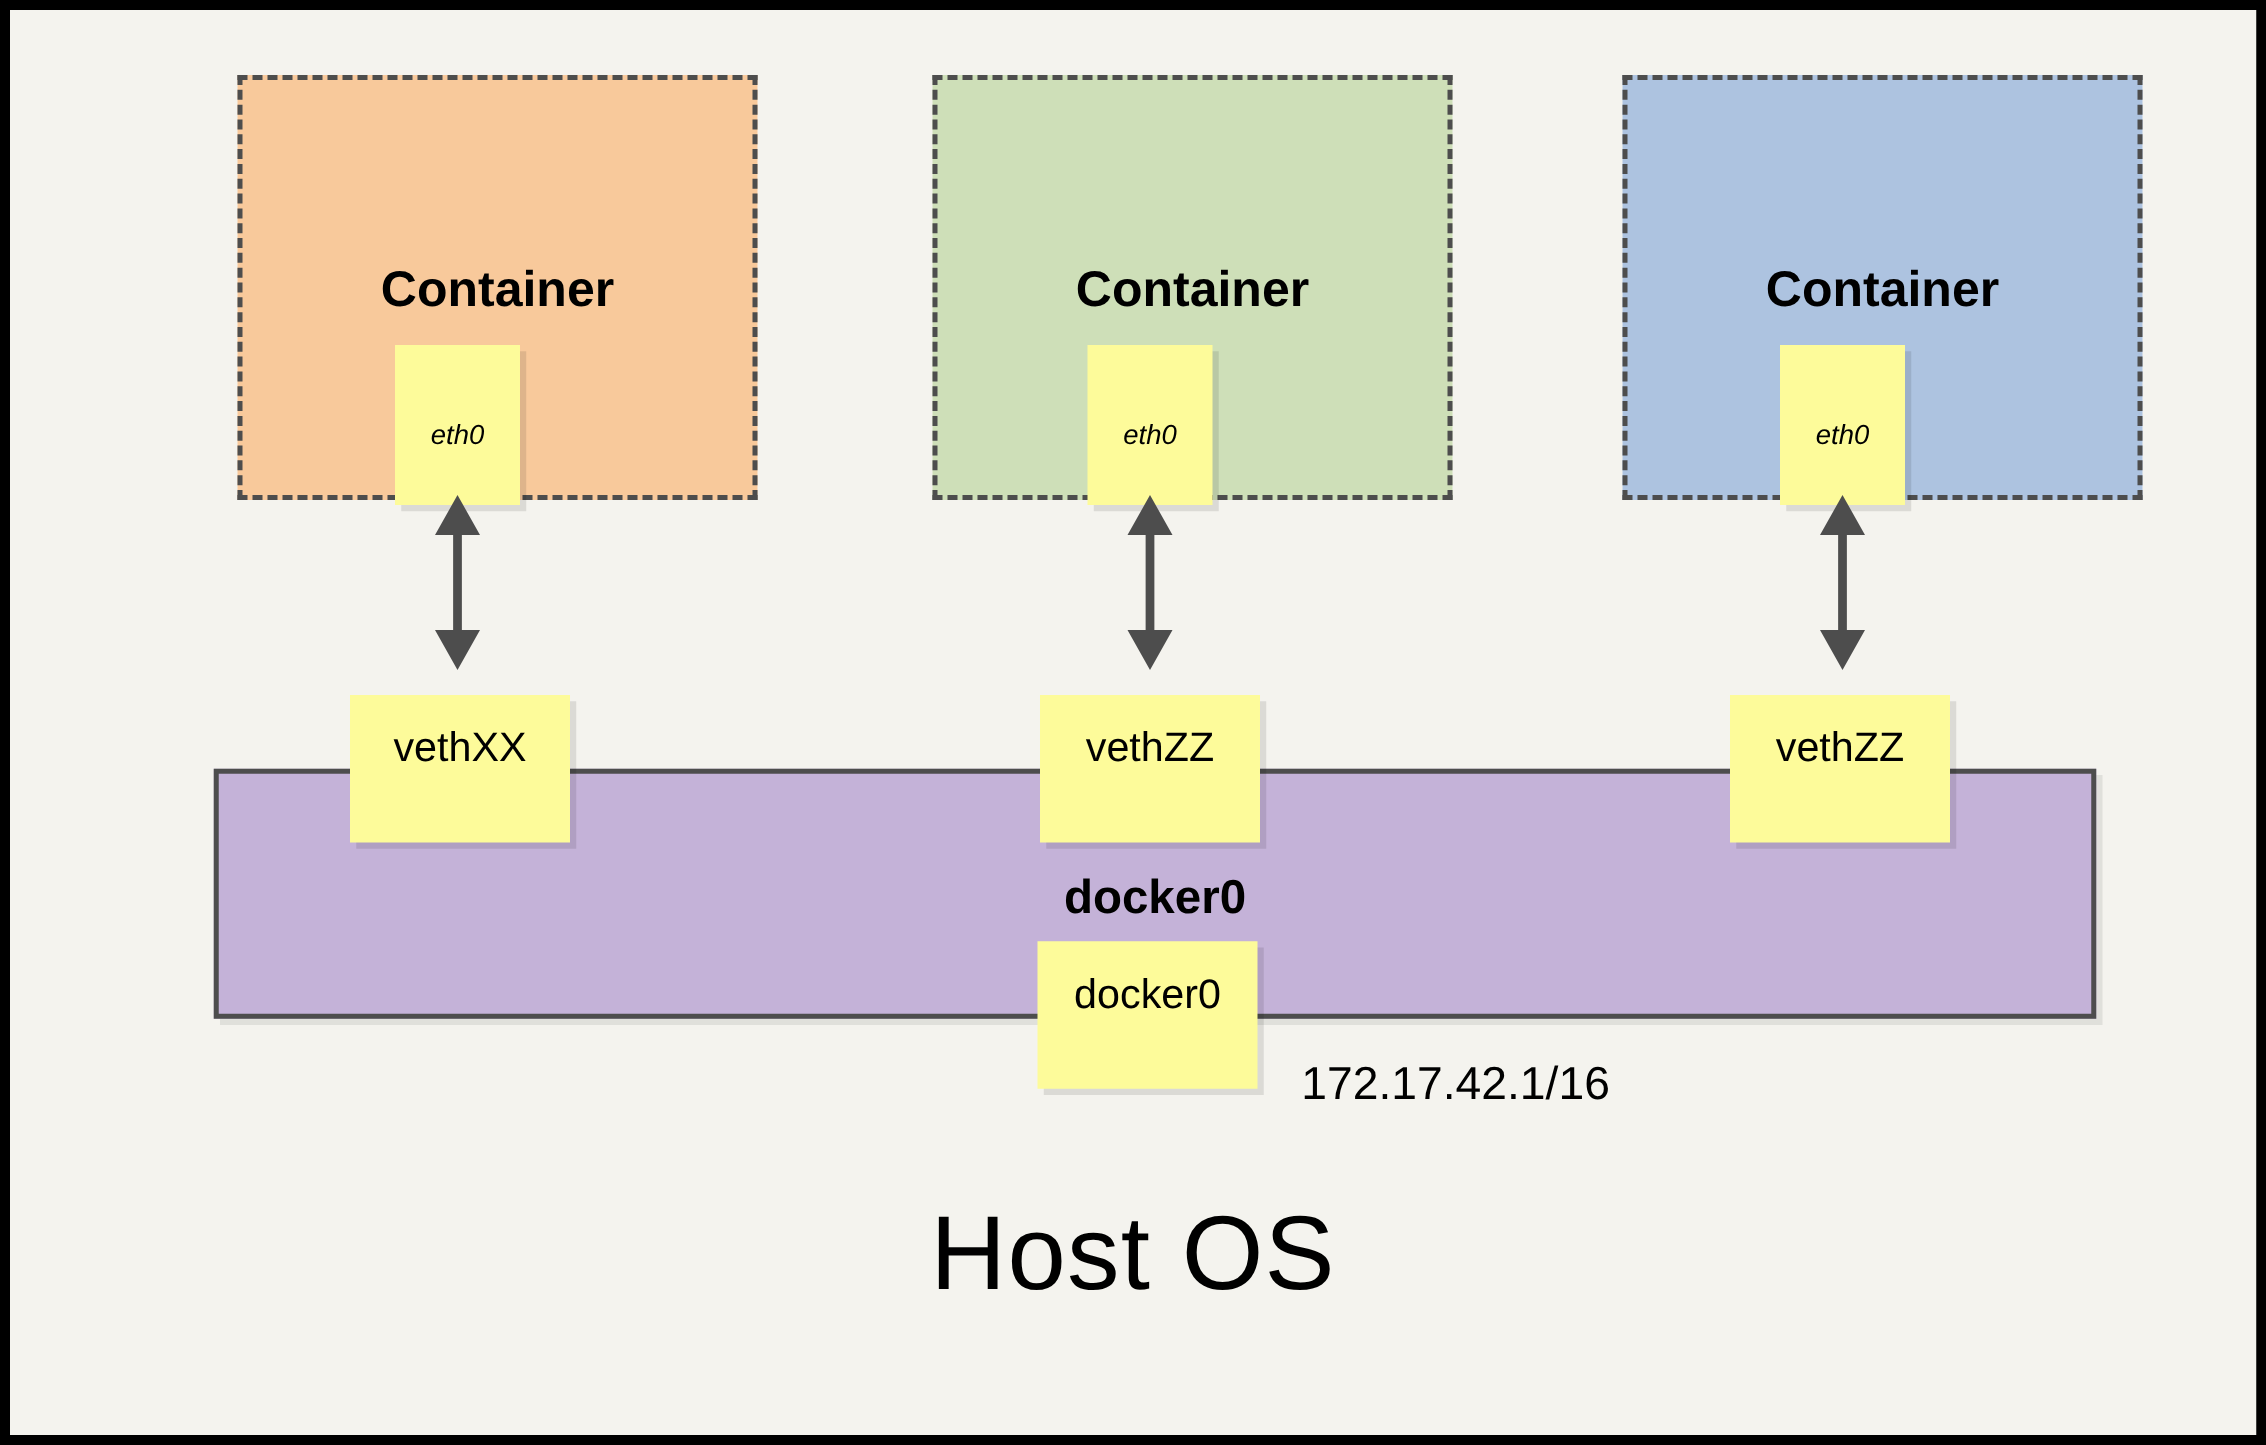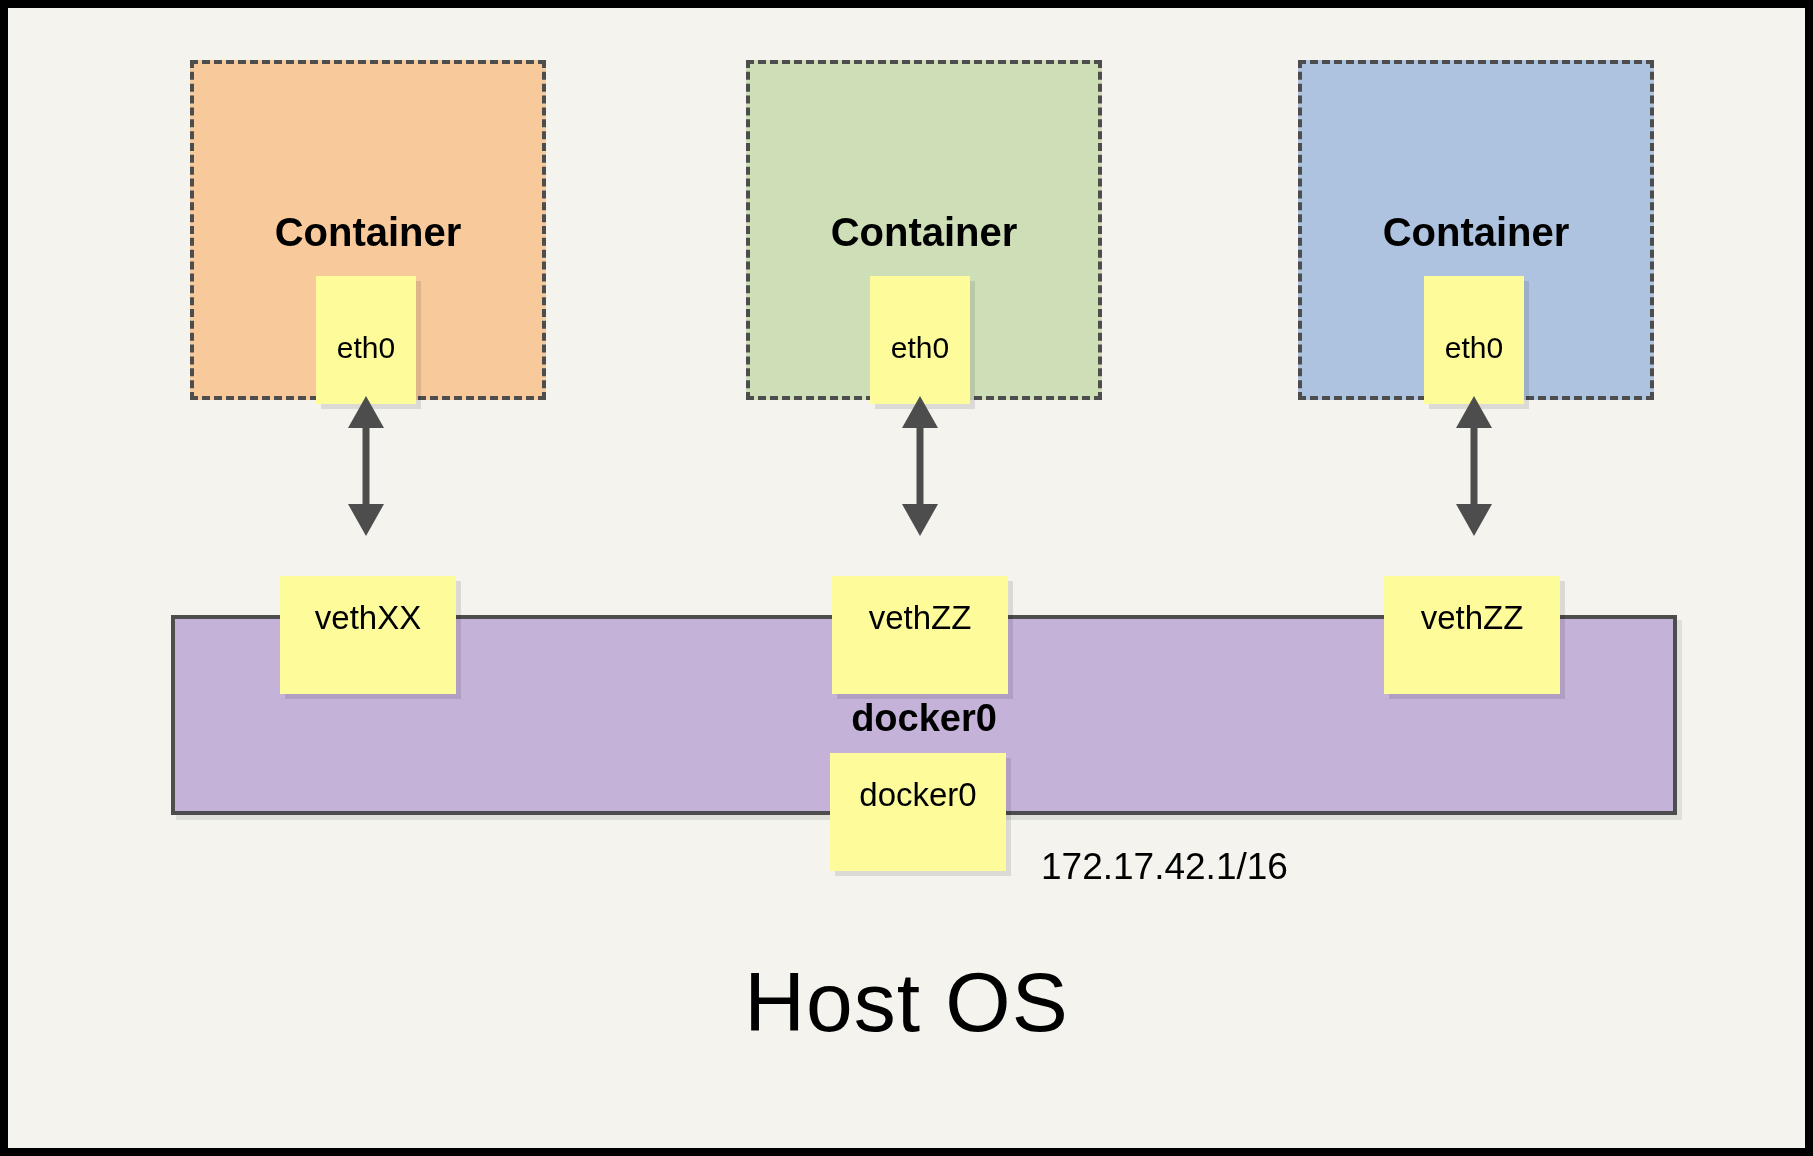--- a/index.html
+++ b/index.html
@@ -20,21 +20,21 @@
     border: 8px solid #000000;
     overflow: hidden;
   }
 
   
   .container-box {
     position: absolute;
     box-sizing: border-box;
     border: 4px dashed #4d4d4d;
     top: 52px;
-    width: 356px;
+    width: 416px;
     height: 340px;
   }
   .container-box .ctitle {
     position: absolute;
     left: 0;
     right: 0;
     top: 148px;
     text-align: center;
     font-size: 40px;
     font-weight: bold;
@@ -56,34 +56,34 @@
     display: flex;
     align-items: center;
     justify-content: center;
     color: #000000;
     line-height: 1;
   }
 
   .eth-box {
     width: 100px;
     height: 128px;
-    font-size: 30px;
+    font-size: 22px;
     padding-bottom: 0px;
+    font-style: italic;
   }
   .eth-box span { display: block; transform: translateY(8px); }
 
   #eth0-1 { left: 308px;  top: 268px; }
   #eth0-2 { left: 862px;  top: 268px; }
   #eth0-3 { left: 1416px; top: 268px; }
 
   .veth-box {
     width: 176px;
     height: 118px;
     font-size: 33px;
-    margin-top: 20px;
   }
   .veth-box span { display: block; transform: translateY(-18px); }
 
   #vethXX { left: 272px;  top: 548px; }
   #vethYY { left: 824px;  top: 548px; }
   #vethZZ { left: 1376px; top: 548px; }
 
   #docker0-note {
     left: 822px;
     top: 745px;

